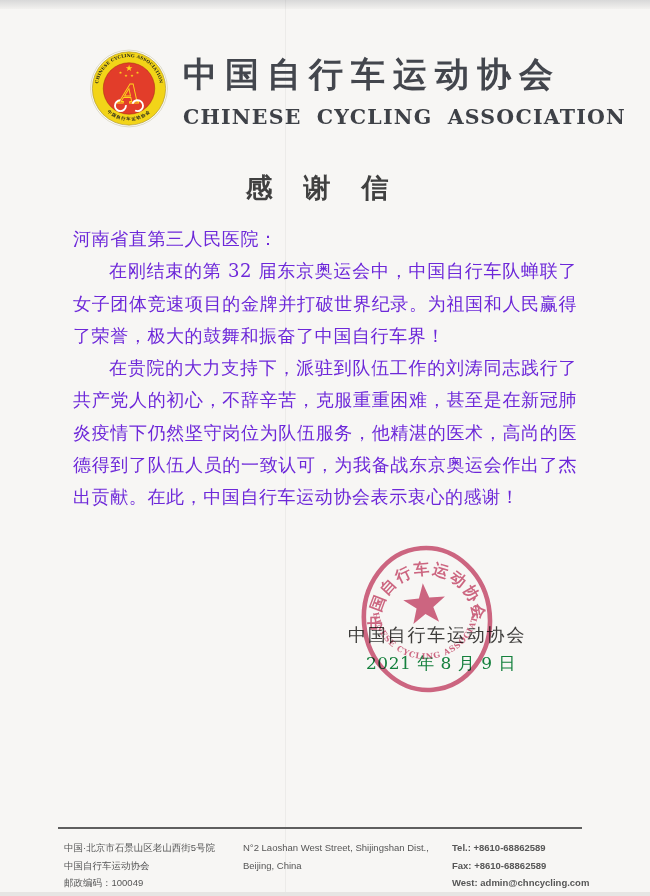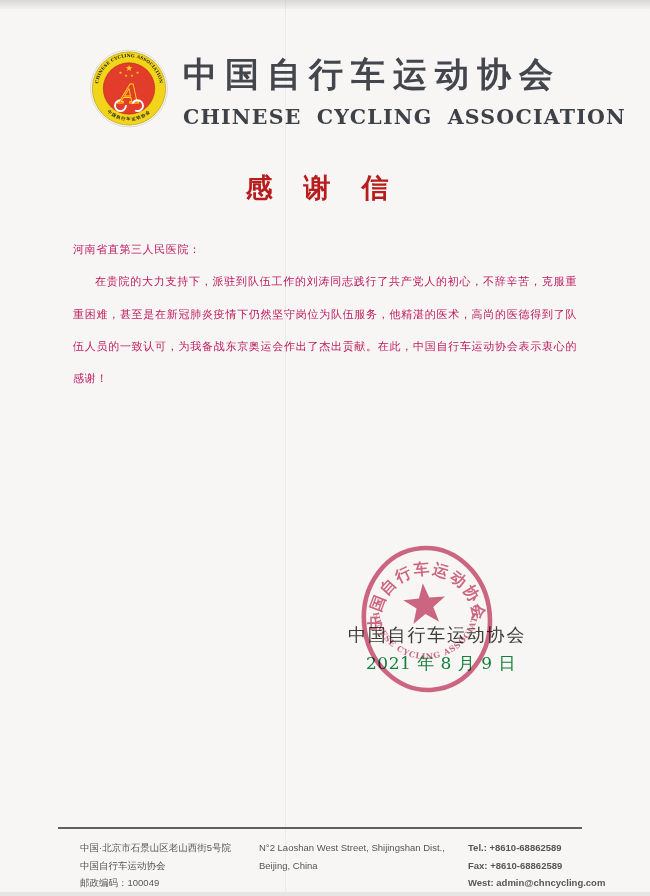--- a/index.html
+++ b/index.html
@@ -13,46 +13,46 @@
 
   
   .logo{position:absolute;left:90px;top:46px;width:78px;height:85px;}
   .head-text{position:absolute;left:183px;top:52px;width:400px;color:#43464d;}
   .org-cn{font-size:34px;font-weight:bold;letter-spacing:8px;color:#43464d;white-space:nowrap;}
   .org-en{margin-top:7px;font-size:20.5px;font-weight:bold;letter-spacing:1.2px;
     word-spacing:7px;color:#3e4147;white-space:nowrap;}
 
   
   .title{position:absolute;left:0;top:170px;width:636px;margin:0;text-align:center;
-    font-size:27px;font-weight:bold;color:#b91c1c;letter-spacing:2px;}
+    font-size:27px;font-weight:bold;color:#404040;letter-spacing:2px;}
 
   
-  .letter-body{position:absolute;left:73px;top:234px;width:504px;
-    font-size:11px;line-height:32.3px;color:#be185d;letter-spacing:0.6px;
+  .letter-body{position:absolute;left:73px;top:223px;width:504px;
+    font-size:18px;line-height:32.3px;color:#6d28d9;letter-spacing:0.6px;
     text-align:justify;}
   .letter-body p{margin:0;}
   .letter-body .para{text-indent:2em;}
 
   
   .signature{position:absolute;left:348px;top:623px;font-size:18px;
     letter-spacing:1.8px;color:#3e3d3b;white-space:nowrap;}
   .sig-date{position:absolute;left:366px;top:652px;font-size:17px;
     letter-spacing:0.5px;color:#15803d;white-space:nowrap;}
 
   
   .stamp{position:absolute;left:357px;top:544px;width:140px;height:152px;
     opacity:0.82;mix-blend-mode:multiply;transform:rotate(-5deg);pointer-events:none;}
 
   
   .footer-rule{position:absolute;left:58px;top:827px;width:524px;height:2px;
     background:#5f5f5f;}
   .footer{position:absolute;left:0;top:839px;width:650px;
     font-family:"Liberation Sans","DejaVu Sans",sans-serif;
     font-size:9.5px;line-height:17.5px;color:#565656;}
-  .fcol{position:absolute;top:0;margin-left:16px;}
+  .fcol{position:absolute;top:0;}
   .fcol-cn{left:64px;width:180px;}
   .fcol-en{left:243px;width:210px;}
   .fcol-contact{left:452px;width:190px;font-weight:bold;}
   .fcol div{white-space:nowrap;}
 </style>
 </head>
 <body>
 
 <div class="page">
   <div class="scan-top"></div>
@@ -88,20 +88,21 @@
 
   <div class="head-text">
     <div class="org-cn">中国自行车运动协会</div>
     <div class="org-en">CHINESE CYCLING ASSOCIATION</div>
   </div>
 
   <h1 class="title">感　谢　信</h1>
 
   <main class="letter-body">
     <p class="salutation">河南省直第三人民医院：</p>
+    <p class="para">在刚结束的第 32 届东京奥运会中，中国自行车队蝉联了女子团体竞速项目的金牌并打破世界纪录。为祖国和人民赢得了荣誉，极大的鼓舞和振奋了中国自行车界！</p>
     <p class="para">在贵院的大力支持下，派驻到队伍工作的刘涛同志践行了共产党人的初心，不辞辛苦，克服重重困难，甚至是在新冠肺炎疫情下仍然坚守岗位为队伍服务，他精湛的医术，高尚的医德得到了队伍人员的一致认可，为我备战东京奥运会作出了杰出贡献。在此，中国自行车运动协会表示衷心的感谢！</p>
   </main>
 
   <div class="signature">中国自行车运动协会</div>
   <div class="sig-date">2021 年 8 月 9 日</div>
 
   <svg class="stamp" viewBox="0 0 140 152">
     <defs>
       <path id="stamp-top-arc" d="M27,96 A47,47 0 1 1 113,96" fill="none"></path>
       <path id="stamp-bottom-arc" d="M17,62 A53,53 0 0 0 123,62" fill="none"></path>

